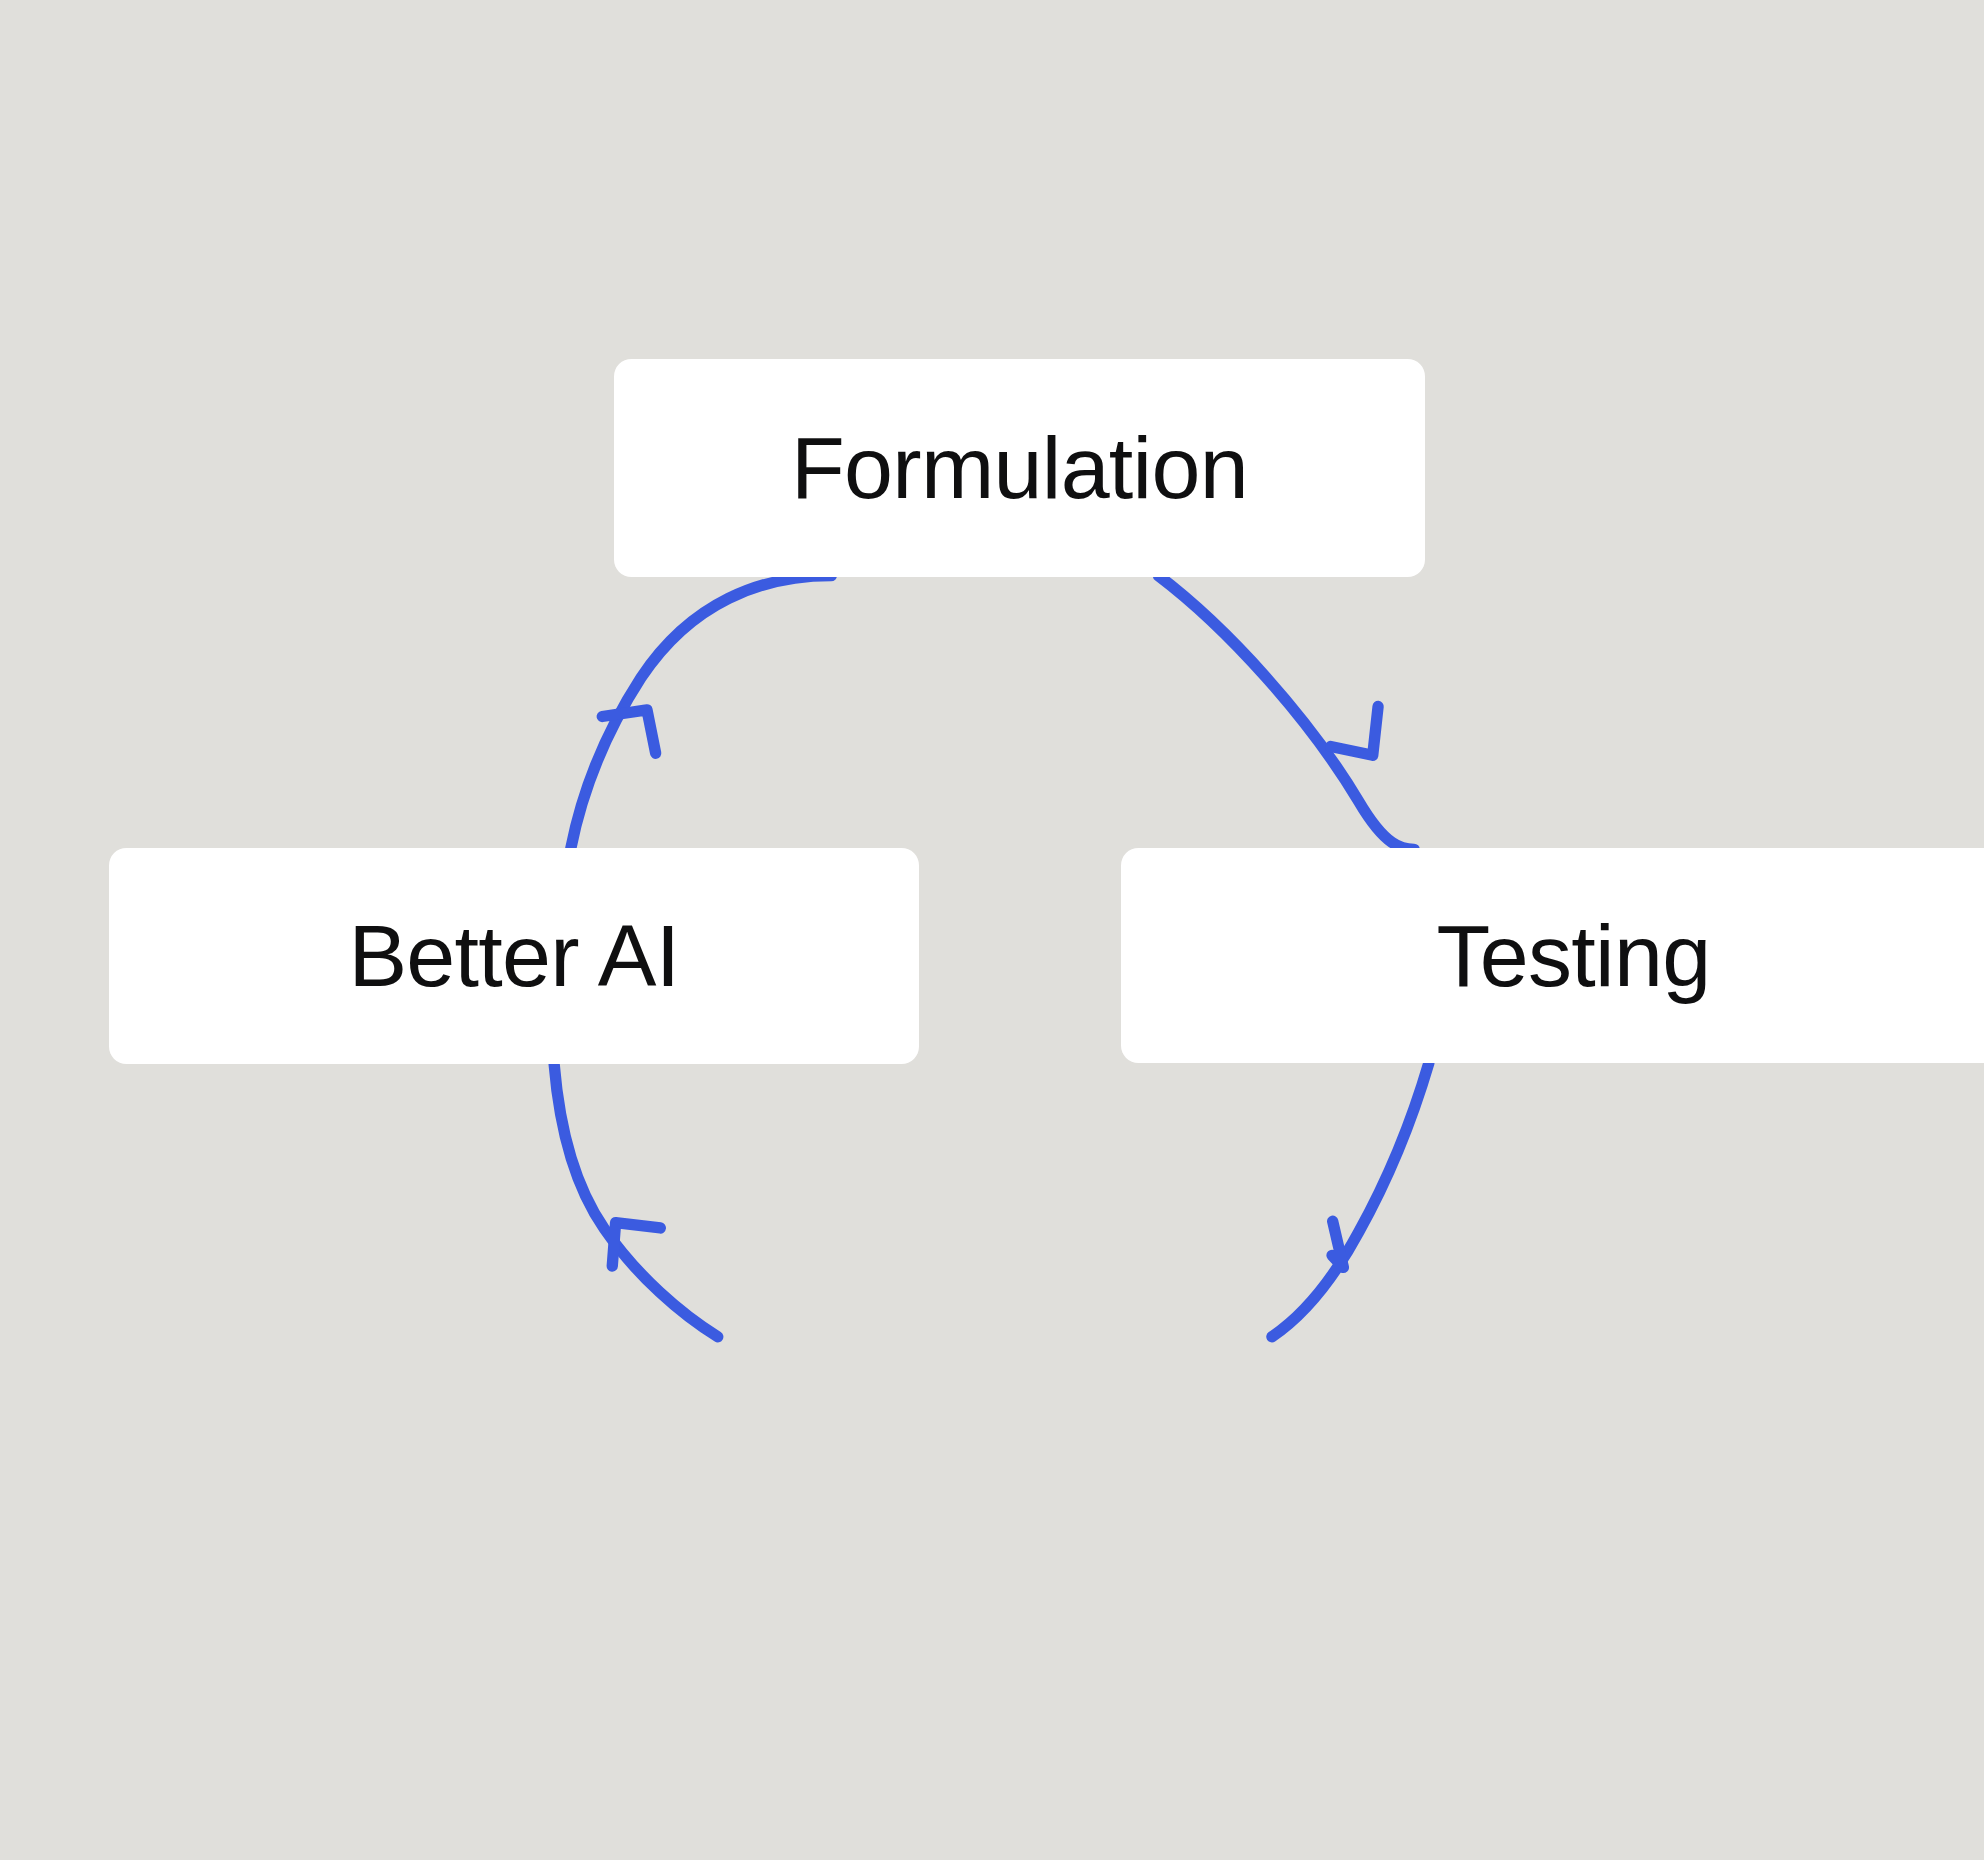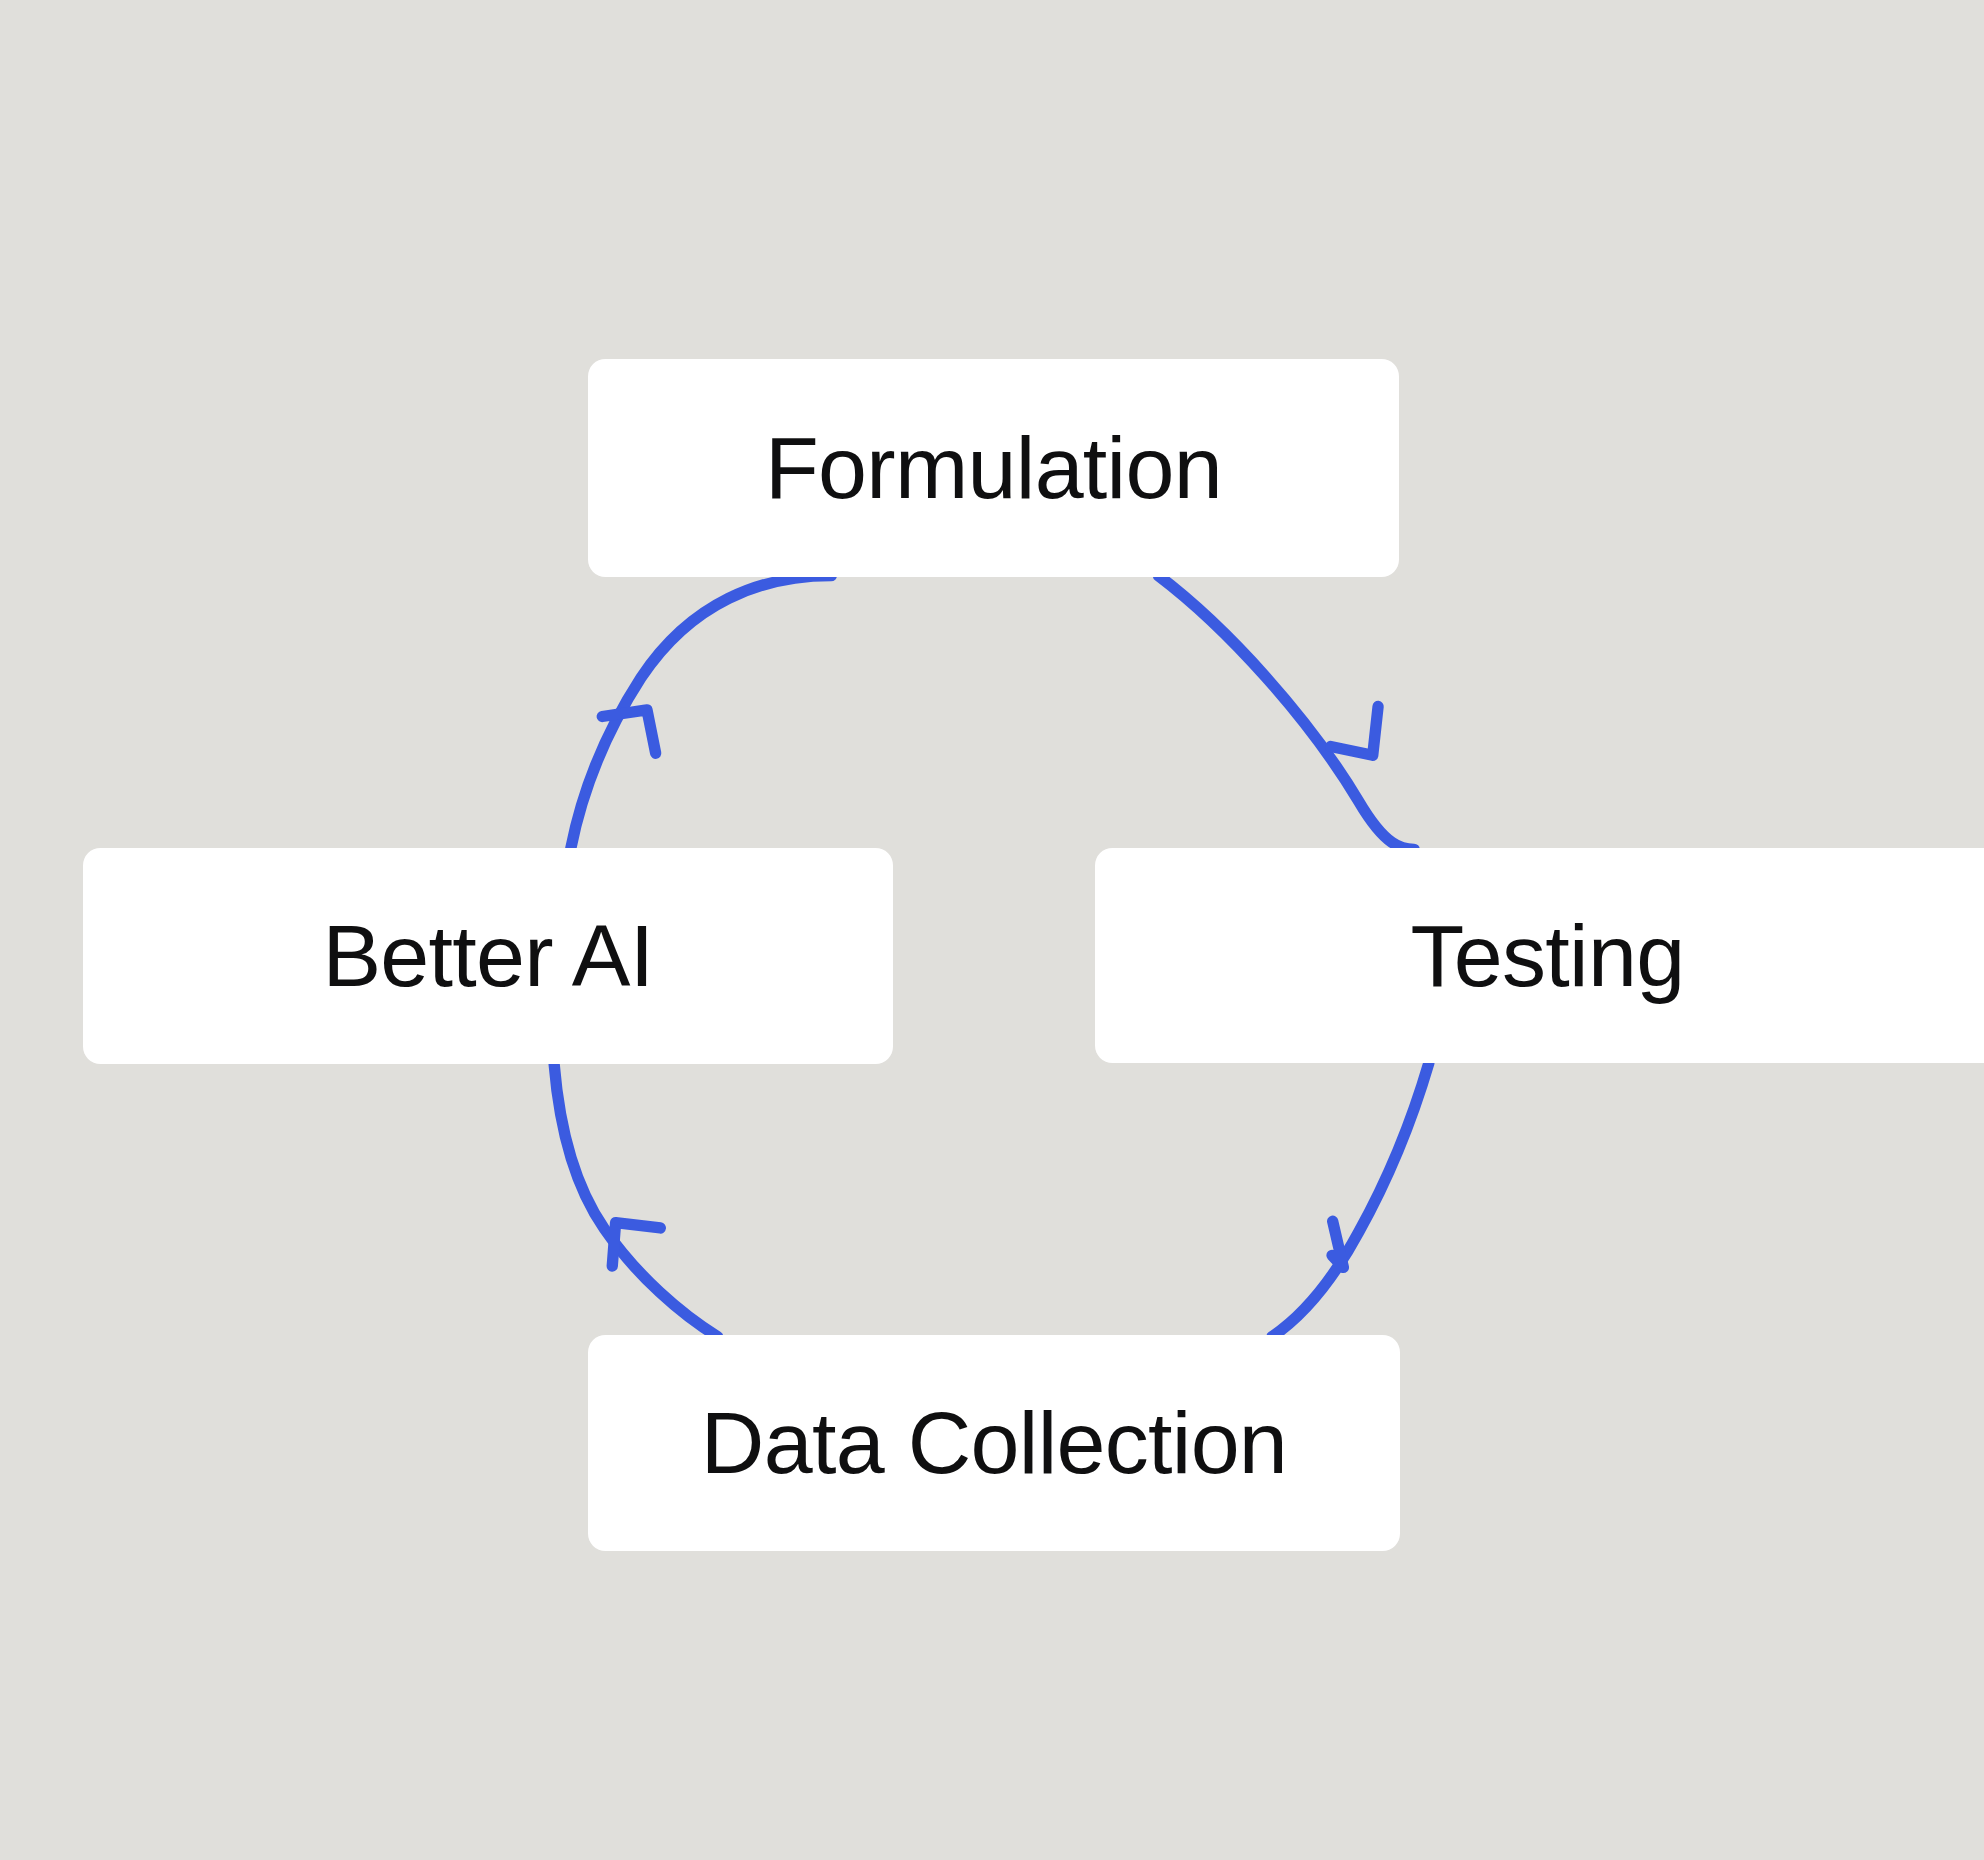--- a/index.html
+++ b/index.html
@@ -26,20 +26,21 @@
     pointer-events: none;
   }
   .node {
     position: absolute;
     background: #ffffff;
     border-radius: 17.4px;
     display: flex;
     align-items: center;
     justify-content: center;
     box-sizing: border-box;
+    margin-left: 26px;
   }
   .node-label {
     font-family: "Liberation Sans", "DejaVu Sans", sans-serif;
     font-weight: 400;
     font-size: 88px;
     line-height: 1;
     color: #0f0f10;
     letter-spacing: -0.7px;
     white-space: nowrap;
     text-align: center;
@@ -92,18 +93,15 @@
   </div>
 
   <div class="node" id="node-better-ai">
     <span class="node-label">Better AI</span>
   </div>
 
   <div class="node" id="node-testing">
     <span class="node-label">Testing</span>
   </div>
 
-  <div class="node" id="node-data-collection">
-    <span class="node-label">Data Collection</span>
-  </div>
 
 </div>
 
 
 </body></html>

